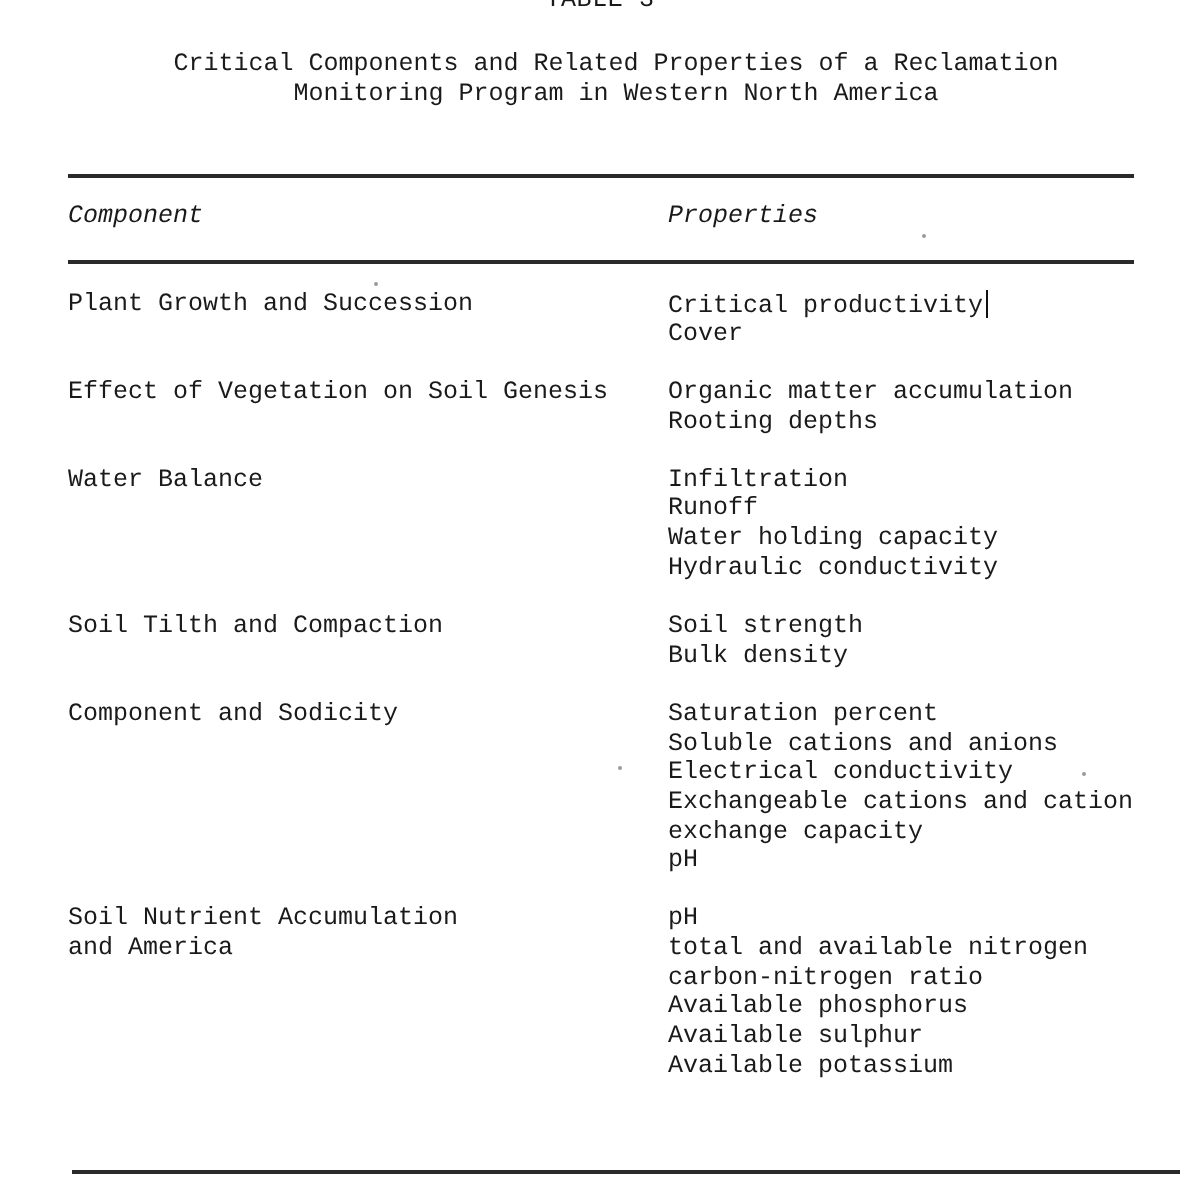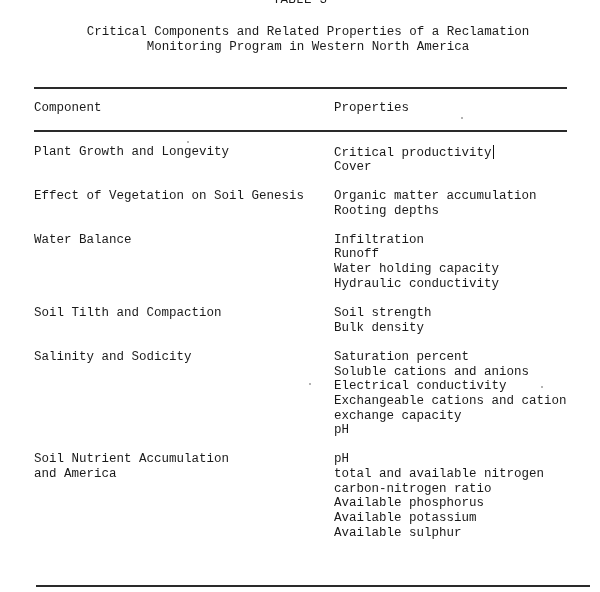--- a/index.html
+++ b/index.html
@@ -44,20 +44,21 @@
     }
     .rule.top    { left: 34px; width: 533px; top: 87px; }
     .rule.mid    { left: 34px; width: 533px; top: 130px; }
     .rule.bottom { left: 36px; width: 554px; top: 585px; }
 
     .col-header {
       position: absolute;
       top: 101px;
       line-height: 15px;
       white-space: pre;
+      font-style: italic;
     }
     .col-header.component { left: 34px; }
     .col-header.properties { left: 334px; }
 
     .table-body {
       position: absolute;
       left: 34px;
       top: 145px;
       width: 560px;
     }
@@ -109,21 +110,21 @@
 
   <div class="col-header component">Component</div>
   <div class="col-header properties">Properties</div>
 
   <div class="rule mid"></div>
 
   <div class="table-body">
 
     <div class="row">
       <div class="cell-component">
-        <span class="line">Plant Growth and Longevity</span>
+        <span class="line">Plant Growth and Succession</span>
       </div>
       <div class="cell-properties">
         <span class="line"><span>Critical productivity</span><span class="cursor"></span></span>
         <span class="line">Cover</span>
       </div>
     </div>
 
     <div class="row">
       <div class="cell-component">
         <span class="line">Effect of Vegetation on Soil Genesis</span>
@@ -151,21 +152,21 @@
         <span class="line">Soil Tilth and Compaction</span>
       </div>
       <div class="cell-properties">
         <span class="line">Soil strength</span>
         <span class="line">Bulk density</span>
       </div>
     </div>
 
     <div class="row">
       <div class="cell-component">
-        <span class="line">Salinity and Sodicity</span>
+        <span class="line">Component and Sodicity</span>
       </div>
       <div class="cell-properties">
         <span class="line">Saturation percent</span>
         <span class="line">Soluble cations and anions</span>
         <span class="line">Electrical conductivity</span>
         <span class="line">Exchangeable cations and cation</span>
         <span class="line">exchange capacity</span>
         <span class="line">pH</span>
       </div>
     </div>
@@ -173,22 +174,22 @@
     <div class="row">
       <div class="cell-component">
         <span class="line">Soil Nutrient Accumulation</span>
         <span class="line">and America</span>
       </div>
       <div class="cell-properties">
         <span class="line">pH</span>
         <span class="line">total and available nitrogen</span>
         <span class="line">carbon-nitrogen ratio</span>
         <span class="line">Available phosphorus</span>
+        <span class="line">Available sulphur</span>
         <span class="line">Available potassium</span>
-        <span class="line">Available sulphur</span>
       </div>
     </div>
 
   </div>
 
   <div class="rule bottom"></div>
 
   <div class="speck" style="left:187px; top:141px;"></div>
   <div class="speck" style="left:309px; top:383px;"></div>
   <div class="speck" style="left:541px; top:386px;"></div>

